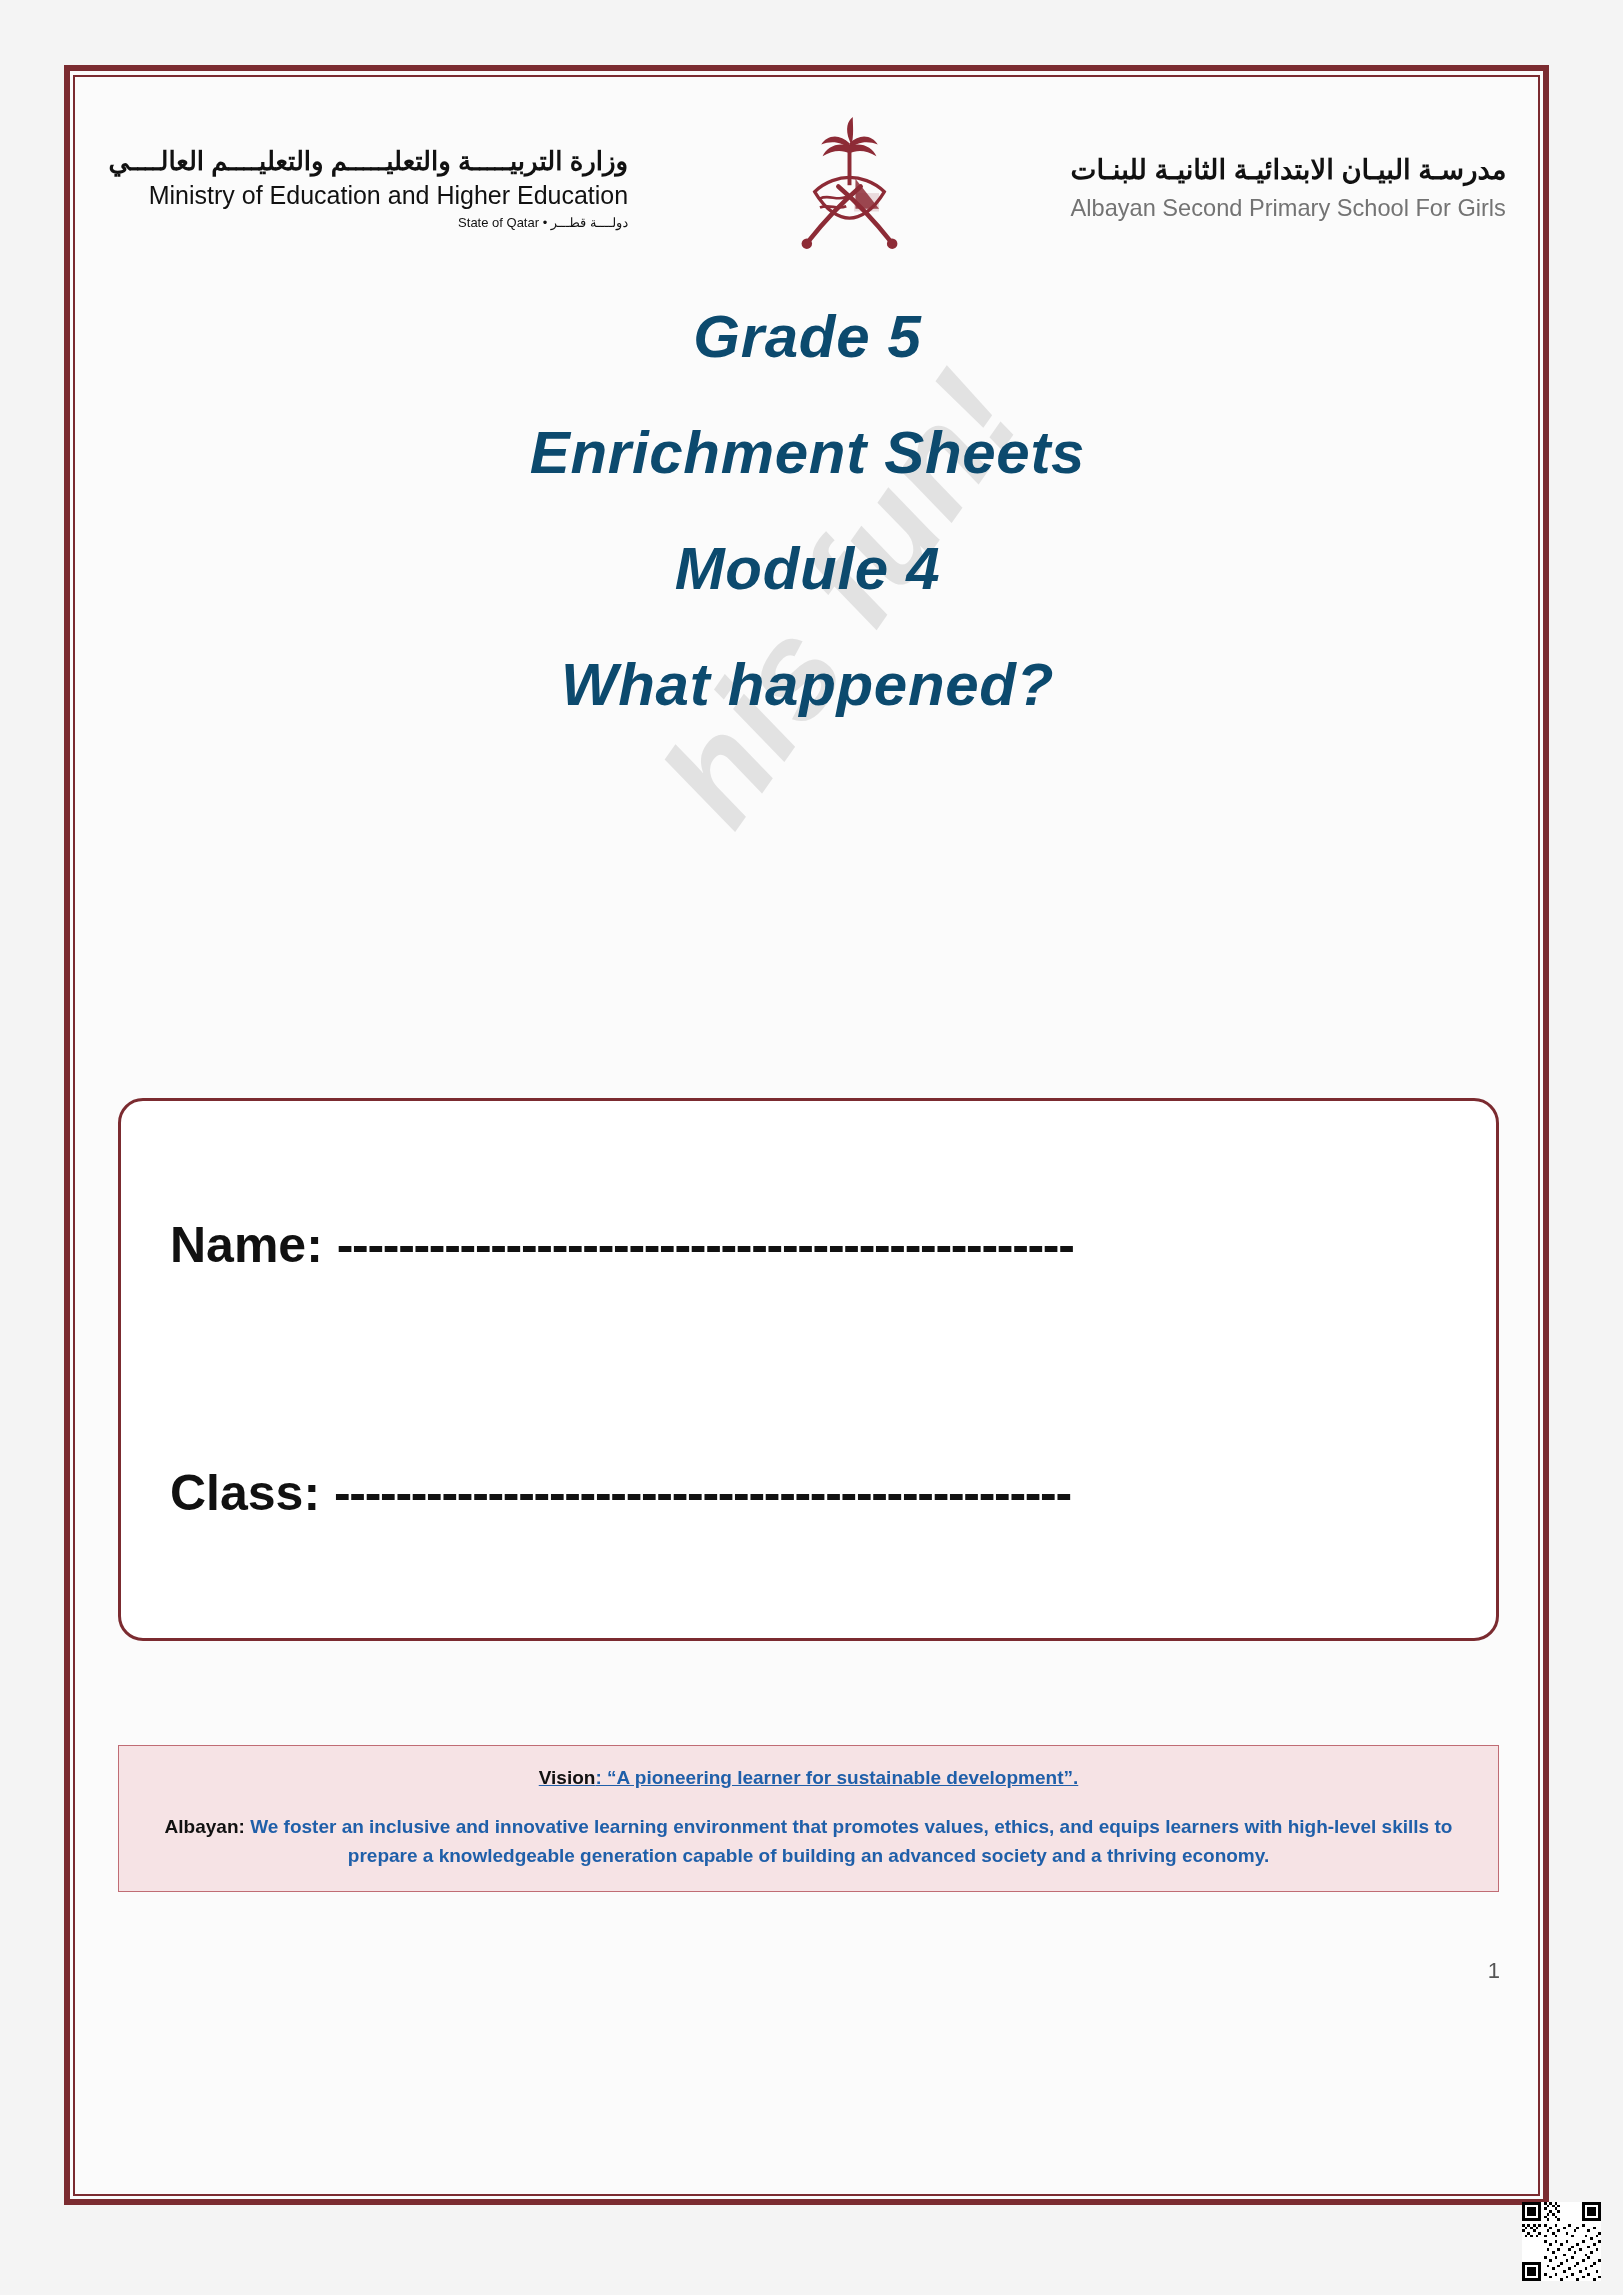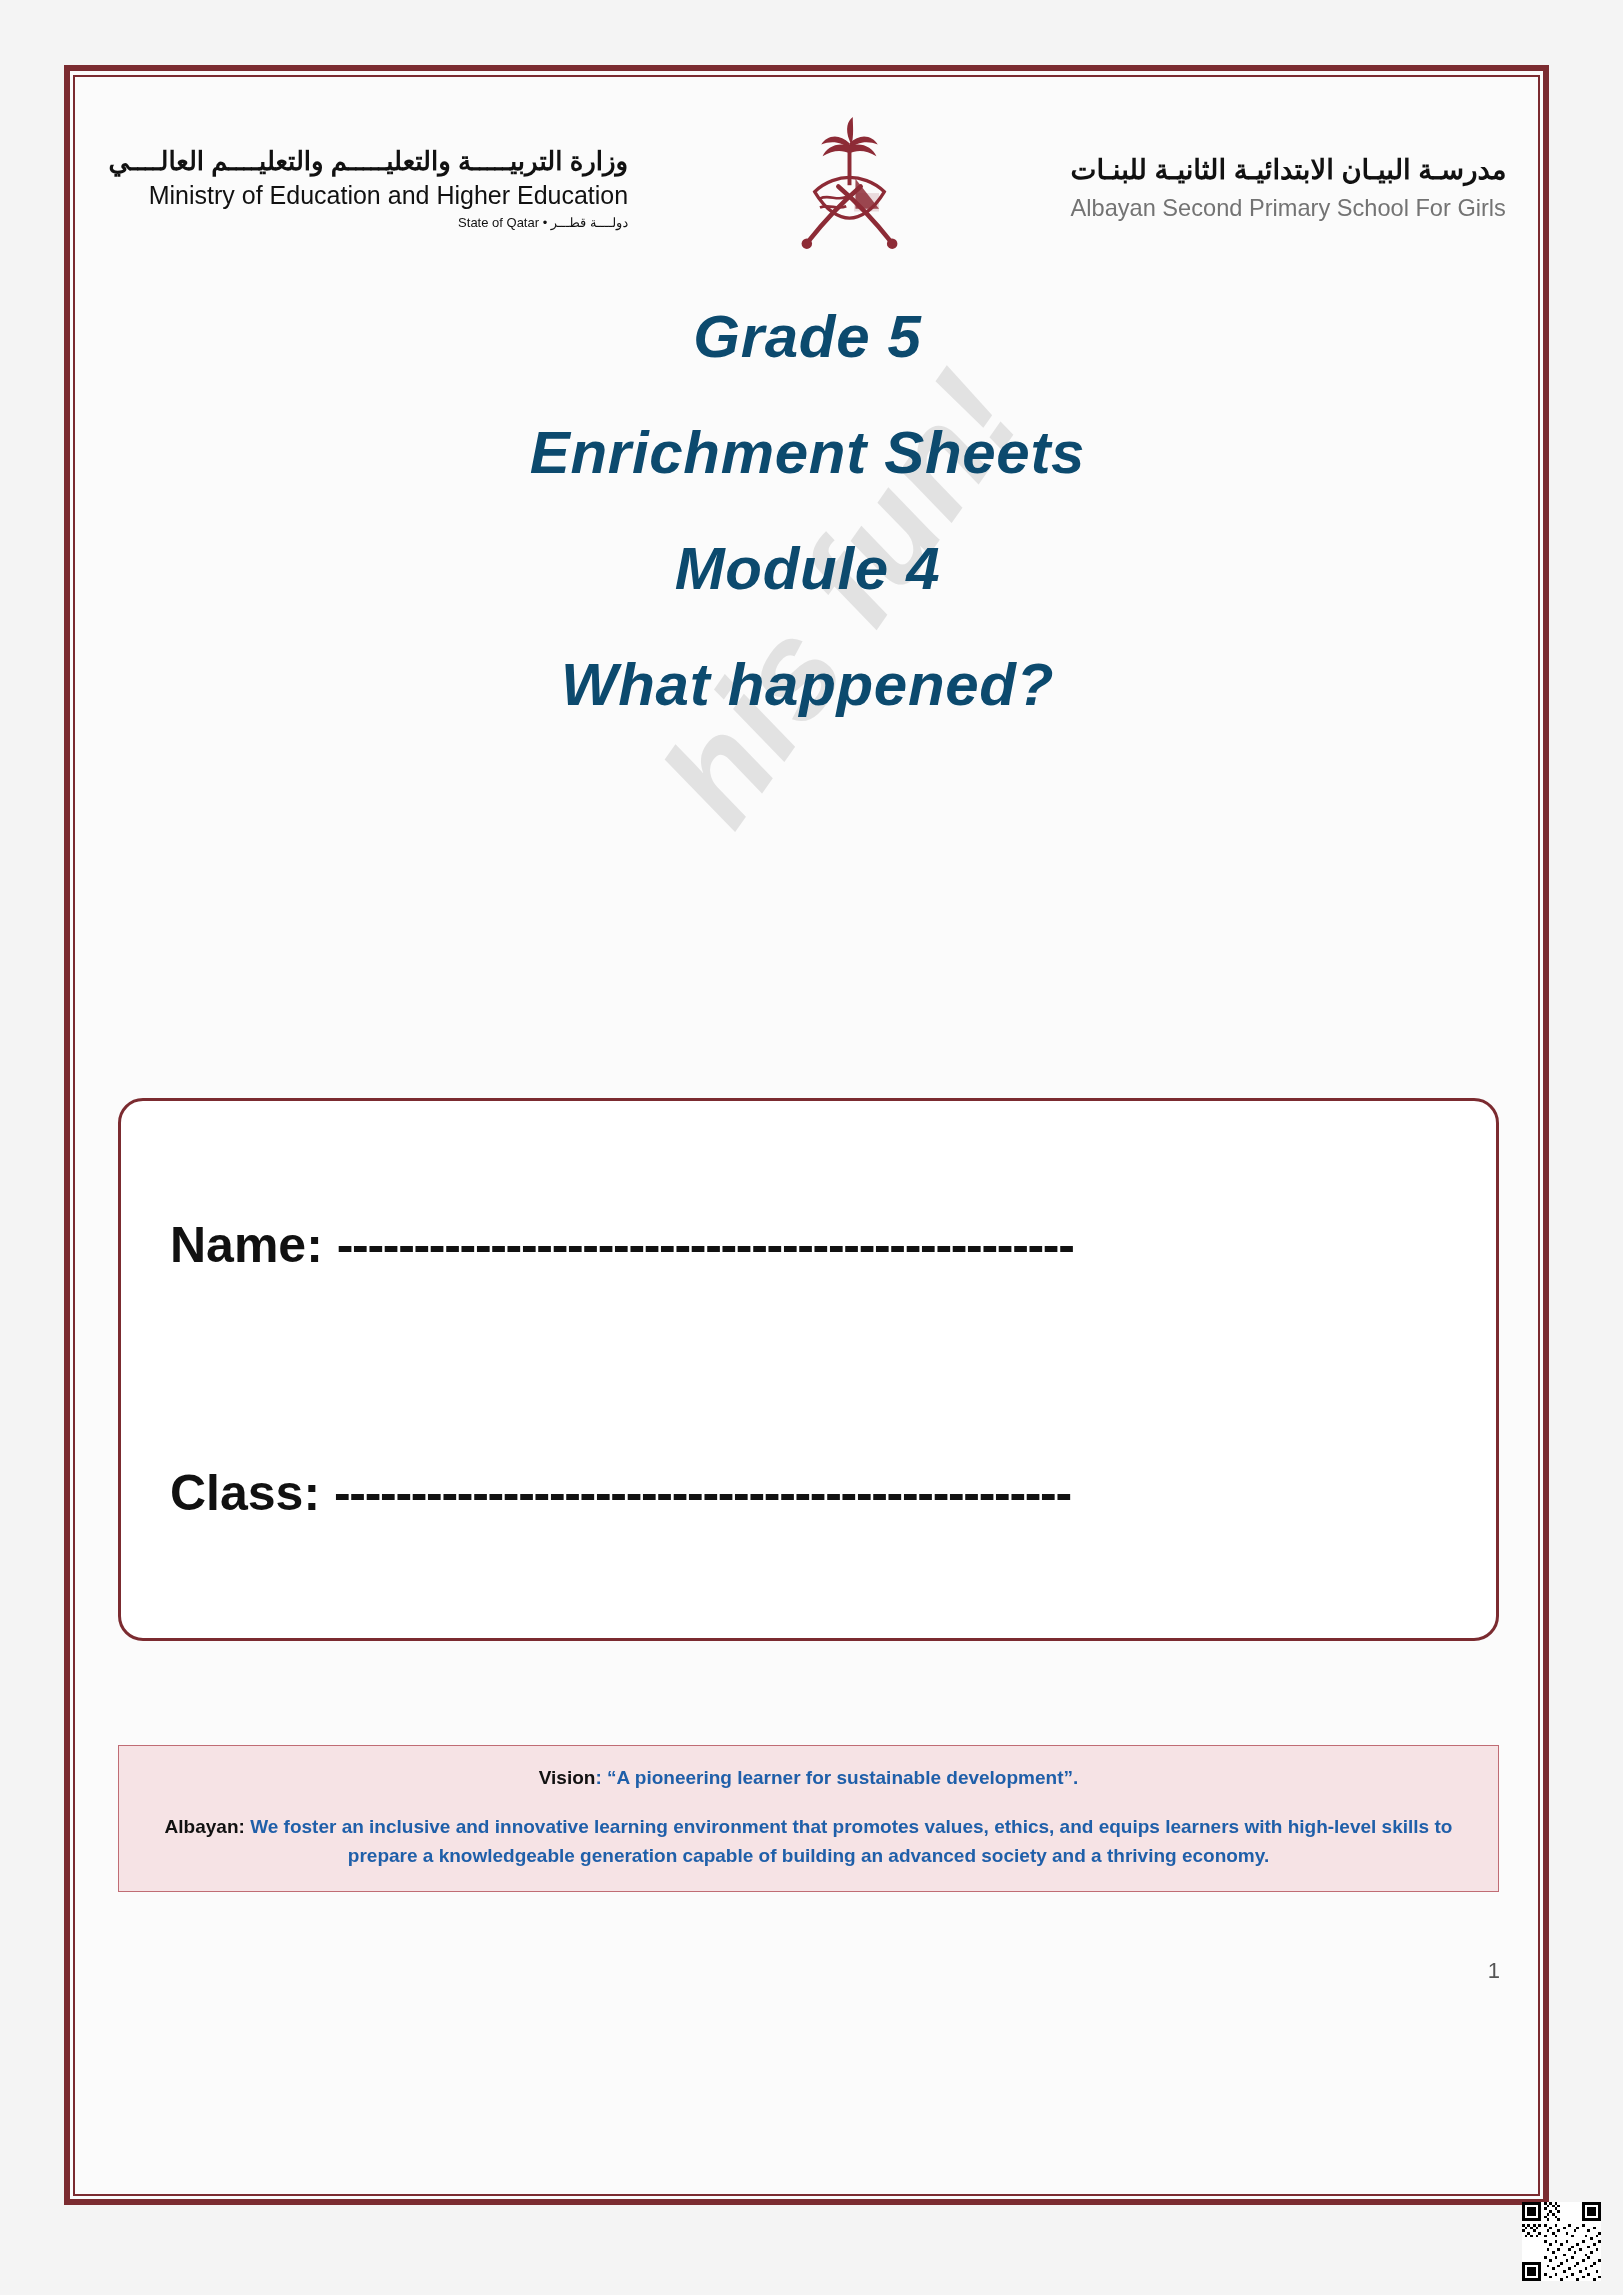--- a/index.html
+++ b/index.html
@@ -191,21 +191,21 @@
     text-align: center;
     z-index: 2;
   }
   .vm p {
     margin: 0;
     font-size: 19px;
     font-weight: bold;
     color: #1f5fa9;
     line-height: 1.55;
   }
-  .vm .vision { margin-bottom: 19.6px; }
+  .vm .vision { margin-bottom: 19.6px; text-decoration: underline; }
   .vm .label { color: #111; }
 
   .page-number {
     position: absolute;
     right: 36px;
     top: 1878px;
     font-size: 22px;
     color: #555;
     z-index: 2;
   }

